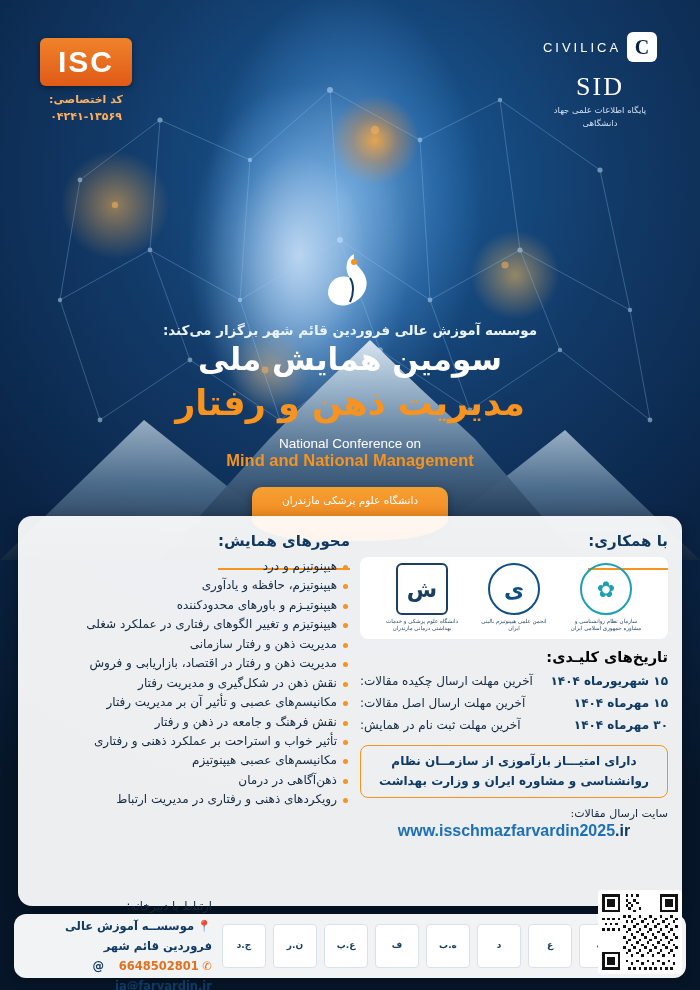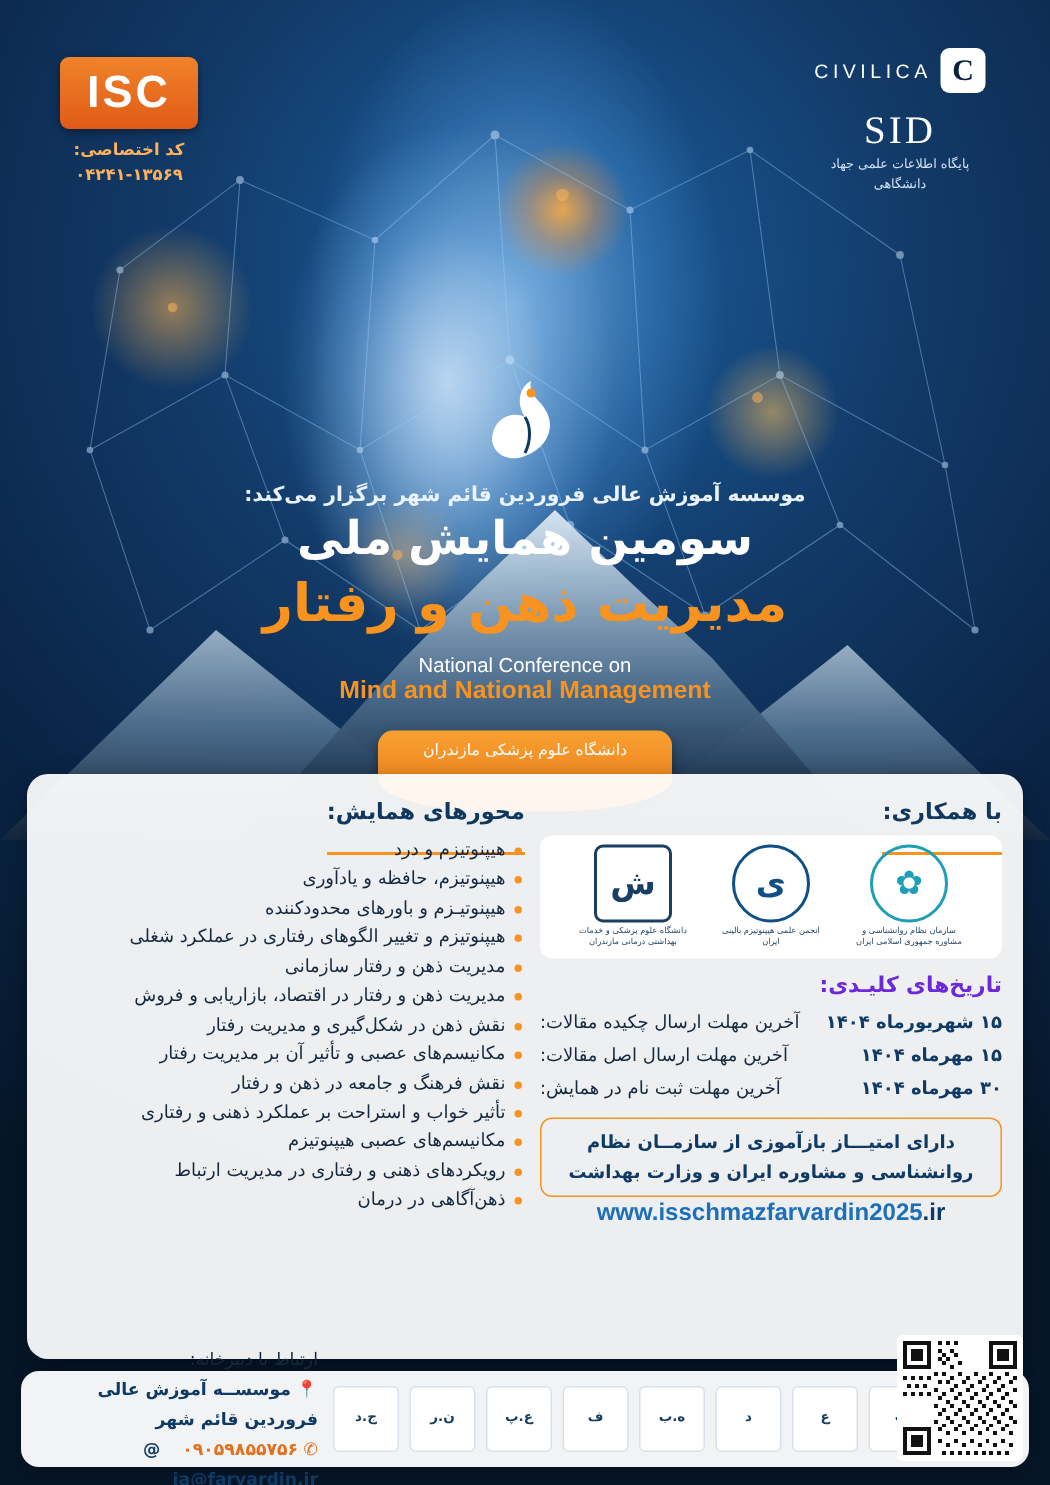--- a/index.html
+++ b/index.html
@@ -159,21 +159,21 @@
   .collab .lg{width:78px;text-align:center;}
   .collab .ring{
     width:52px;height:52px;border-radius:50%;margin:0 auto;
     border:2px solid #0e4f86;display:flex;align-items:center;justify-content:center;
     color:#0e4f86;font-size:22px;font-weight:bold;
   }
   .collab .ring.teal{border-color:#1d9fb5;color:#1d9fb5;}
   .collab .ring.sq{border-radius:6px;border-color:#1b3f63;color:#1b3f63;}
   .collab .cap{font-size:5.5px;color:#274866;margin-top:3px;line-height:1.35;}
 
-  .dates-head{font-size:14.5px;font-weight:bold;color:#6d28d9;margin:4px 0 5px;text-align:right;}
+  .dates-head{font-size:14.5px;font-weight:bold;color:#000000;margin:4px 0 5px;text-align:right;}
   .date-row{
     display:flex;flex-direction:row-reverse;justify-content:space-between;align-items:baseline;
     font-size:12px;color:#14293f;line-height:1.85;
   }
   .date-row .val{color:#0f3a63;font-weight:bold;}
 
   .note-box{
     margin-top:9px;border:1.5px solid #f7931e;border-radius:8px;
     padding:6px 8px;text-align:center;color:#0f3a63;font-size:12px;font-weight:bold;line-height:1.6;
   }
@@ -319,22 +319,22 @@
         <li>هیپنوتیزم، حافظه و یادآوری</li>
         <li>هیپنوتیـزم و باورهای محدودکننده</li>
         <li>هیپنوتیزم و تغییر الگوهای رفتاری در عملکرد شغلی</li>
         <li>مدیریت ذهن و رفتار سازمانی</li>
         <li>مدیریت ذهن و رفتار در اقتصاد، بازاریابی و فروش</li>
         <li>نقش ذهن در شکل‌گیری و مدیریت رفتار</li>
         <li>مکانیسم‌های عصبی و تأثیر آن بر مدیریت رفتار</li>
         <li>نقش فرهنگ و جامعه در ذهن و رفتار</li>
         <li>تأثیر خواب و استراحت بر عملکرد ذهنی و رفتاری</li>
         <li>مکانیسم‌های عصبی هیپنوتیزم</li>
+        <li>ذهن‌آگاهی در درمان</li>
         <li>رویکردهای ذهنی و رفتاری در مدیریت ارتباط</li>
-        <li>ذهن‌آگاهی در درمان</li>
       </ul>
     </div>
 
     <div class="col-left">
       <div class="sec-head">
         <span class="u">با همکاری:</span>
       </div>
 
       <div class="collab">
         <div class="lg">
@@ -363,36 +363,37 @@
         <span>آخرین مهلت ارسال اصل مقالات:</span>
         <span class="val">۱۵ مهرماه ۱۴۰۴</span>
       </div>
       <div class="date-row">
         <span>آخرین مهلت ثبت نام در همایش:</span>
         <span class="val">۳۰ مهرماه ۱۴۰۴</span>
       </div>
 
       <div class="note-box">دارای امتیـــاز بازآموزی از سازمــان نظام روانشناسی و مشاوره ایران و وزارت بهداشت</div>
 
+      <div class="site-label">سایت ارسال مقالات:</div>
       <div class="site-url">
         <span class="blue">www.isschmazfarvardin2025</span><span>.ir</span>
       </div>
     </div>
   </div>
 
   <div class="footer">
     <div class="contact">
       <div>ارتباط با دبیرخانه:</div>
       <div>
         <span>📍</span>
         <span class="hl">موسســه آموزش عالی فروردین قائم شهر</span>
       </div>
       <div>
         <span class="orange">✆</span>
-        <span class="orange">۰۹۰۵۹۸۵۵۷۵۶</span>
+        <span class="orange">6648502801</span>
         &nbsp;&nbsp;
         <span class="hl">@</span>
         <span class="hl">ia@farvardin.ir</span>
       </div>
     </div>
 
     <div class="sponsors">
       <div class="sp">ج.د</div>
       <div class="sp">ن.ر</div>
       <div class="sp">ع.پ</div>

